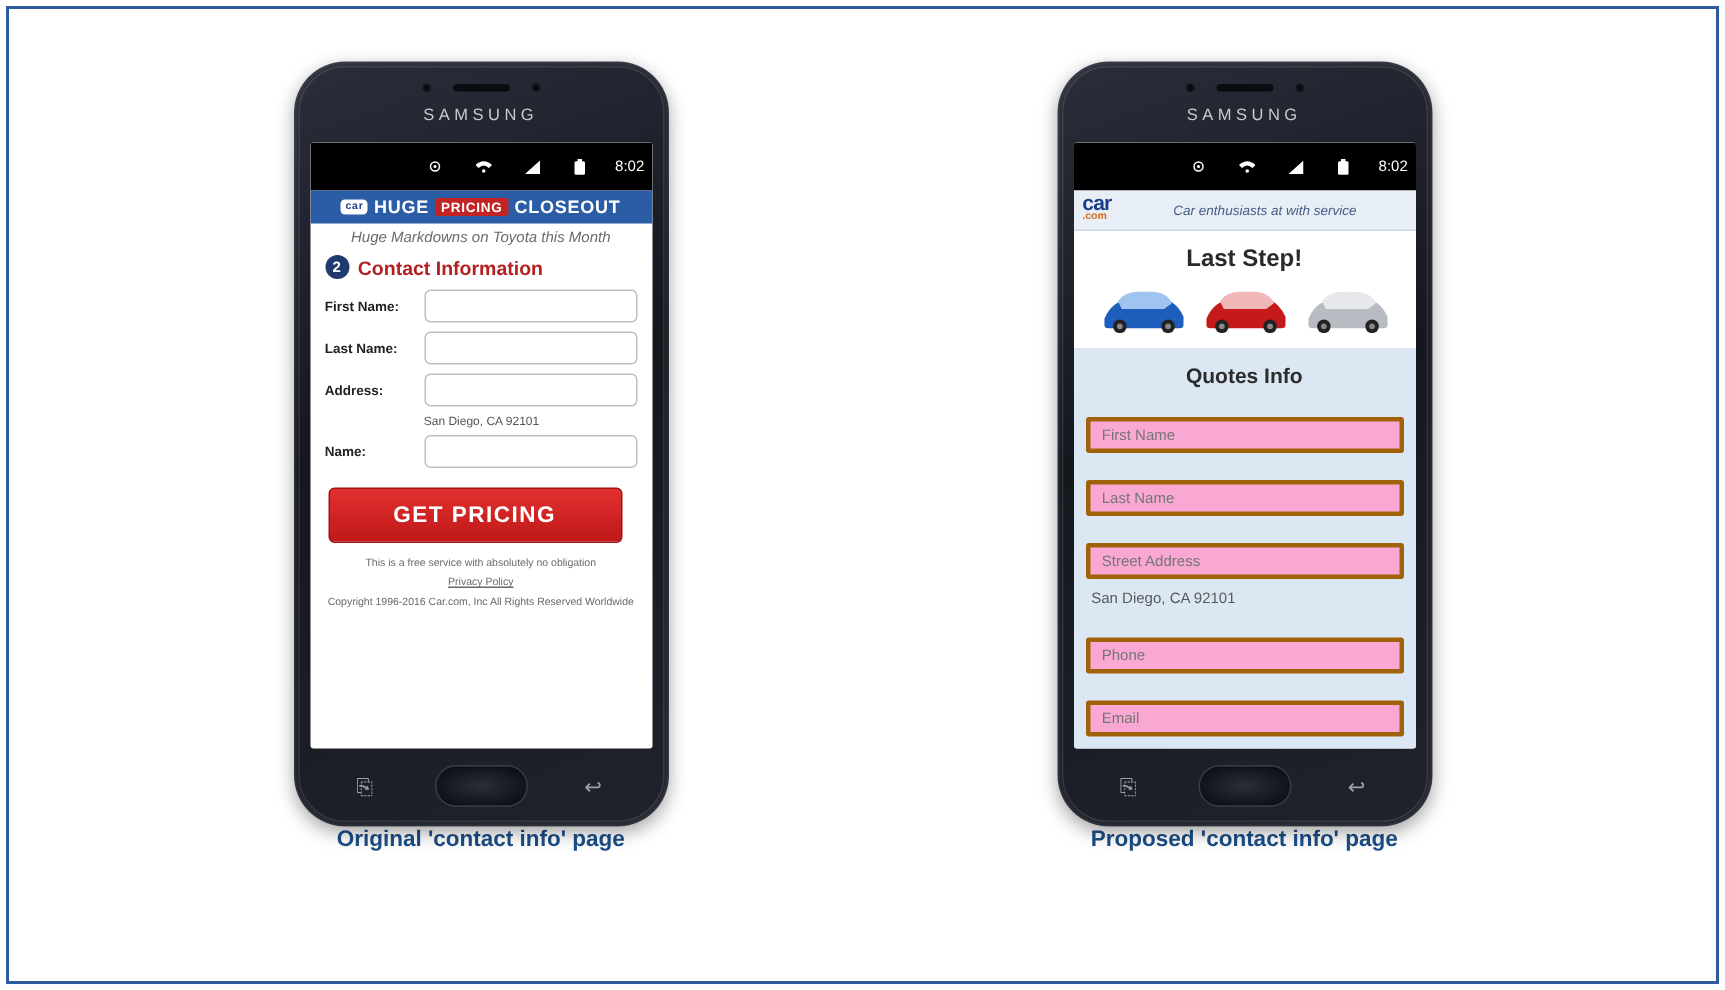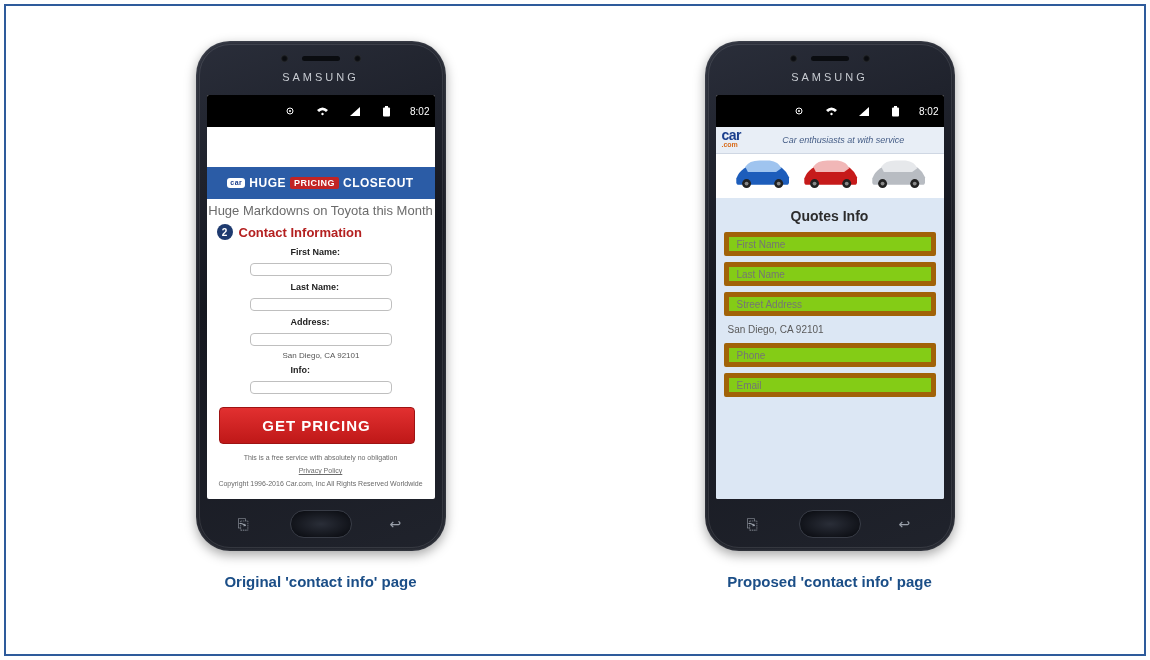--- a/index.html
+++ b/index.html
@@ -20,21 +20,20 @@
     justify-content: space-around;
     align-items: flex-start;
     padding: 35px 60px 20px 60px;
   }
   .phone-block {
     display: flex;
     flex-direction: column;
     align-items: center;
   }
   .phone-caption {
-    margin-top: 22px;
     color: #1b4e87;
     font-weight: bold;
     font-size: 15px;
   }
 
   
   .phone {
     width: 250px;
     height: 510px;
     background: linear-gradient(160deg,#2a2e3a 0%,#15171f 45%,#20232c 100%);
@@ -119,50 +118,50 @@
   .sb-icon { display:inline-flex; align-items:center; }
   .sb-icon svg { display:block; }
   .statusbar .left-spacer { flex:1; }
   .statusbar .widget { margin-left:3px; display:flex; align-items:center; }
 
   
   .orig-banner {
     background:#2b5ca6;
     color:#fff;
     font-weight:bold;
-    height:32px;
+    height:22px;
     display:flex;
     align-items:center;
     justify-content:center;
     gap:4px;
     font-size:12px;
     letter-spacing:0.5px;
-    margin-top:40px;
   }
   .orig-banner .chip {
     background:#fff;
     border-radius:3px;
     padding:1px 3px;
     display:inline-flex;
     align-items:center;
   }
   .orig-banner .chip .car-logo-mini { font-size:7px; color:#1a3e8c; font-weight:bold; line-height:8px; }
   .orig-banner .nov {
     background:#c22424;
     color:#fff;
     font-size:9px;
     padding:1px 4px;
     border-radius:2px;
     letter-spacing:0.5px;
   }
   .orig-sub {
     text-align:center;
-    font-size:13px;
+    font-size:10px;
     color:#6b6b6b;
     padding:4px 0 6px;
+    font-style:italic;
   }
   .orig-heading {
     display:flex;
     align-items:center;
     gap:6px;
     padding:0 10px 4px 10px;
   }
   .step-circle {
     width:16px;height:16px;border-radius:50%;
     background:#1e3a6f;color:#fff;
@@ -173,21 +172,20 @@
     color:#b42020;
     font-weight:bold;
     font-size:13px;
   }
   .form-row {
     display:flex;
     align-items:center;
     padding:3px 10px;
     gap:6px;
     font-size:10px;
-    flex-direction:column;
   }
   .form-row label { width:60px; color:#222; font-weight:bold; font-size:9px; }
   .form-row input {
     flex:1;
     height:22px;
     border:1px solid #bfbfbf;
     border-radius:4px;
     padding: 0 4px;
     font-size:10px;
     background:#fff;
@@ -259,28 +257,29 @@
   }
   .prop-card .card-title {
     text-align:center;
     font-weight:bold;
     font-size:14px;
     color:#2c2c2c;
     padding:4px 0 8px;
   }
   .prop-input {
     width:100%;
-    background:#84cc16;
-    border:5px solid #a16207;
+    background:#f9a8d4;
+    border:3px solid #a16207;
     border-radius:2px;
     height:24px;
     margin-bottom:6px;
     font-size:10px;
     padding:0 8px;
     color:#585858;
+    margin-top:12px;
   }
   .prop-static {
     font-size:10px;
     color:#5a5a5a;
     padding:2px 4px 8px 4px;
   }
   .prop-btn {
     background:#e02222;
     color:#fff;
     text-align:center;
@@ -357,21 +356,21 @@
           <div class="form-row">
             <label>Last Name:</label>
             <input type="text" style="">
           </div>
           <div class="form-row">
             <label>Address:</label>
             <input type="text" style="">
           </div>
           <div class="addr-note">San Diego, CA 92101</div>
           <div class="form-row">
-            <label>Info:</label>
+            <label>Name:</label>
             <input type="text" style="">
           </div>
 
           <div class="primary-red-btn">GET PRICING</div>
 
           <div class="fine">This is a free service with absolutely no obligation</div>
           <div class="fine link">Privacy Policy</div>
           <div class="fine">Copyright 1996-2016 Car.com, Inc  All Rights Reserved Worldwide</div>
         </div>
       </div>
@@ -418,20 +417,21 @@
           </div>
 
           <div class="prop-header">
             <div class="car-logo">
               <span class="top">car</span>
               <span class="dot">.com</span>
             </div>
             <div class="tagline">Car enthusiasts at with service</div>
           </div>
 
+          <div class="prop-title">Last Step!</div>
 
           <div class="car-row">
 
             <svg class="car-svg" viewBox="0 0 100 56">
               <path d="M10 38 Q18 18 42 16 L66 16 Q84 18 92 36 L92 44 Q92 48 88 48 L14 48 Q10 48 10 44 Z" fill="#1d5dbb"></path>
               <path d="M24 20 Q30 10 46 10 L62 10 Q76 12 80 22 L72 28 L28 28 Z" fill="#9fc4ef"></path>
               <circle cx="26" cy="46" r="7" fill="#222"></circle>
                 <circle cx="26" cy="46" r="3" fill="#888"></circle>
               <circle cx="76" cy="46" r="7" fill="#222"></circle>
                 <circle cx="76" cy="46" r="3" fill="#888"></circle>

